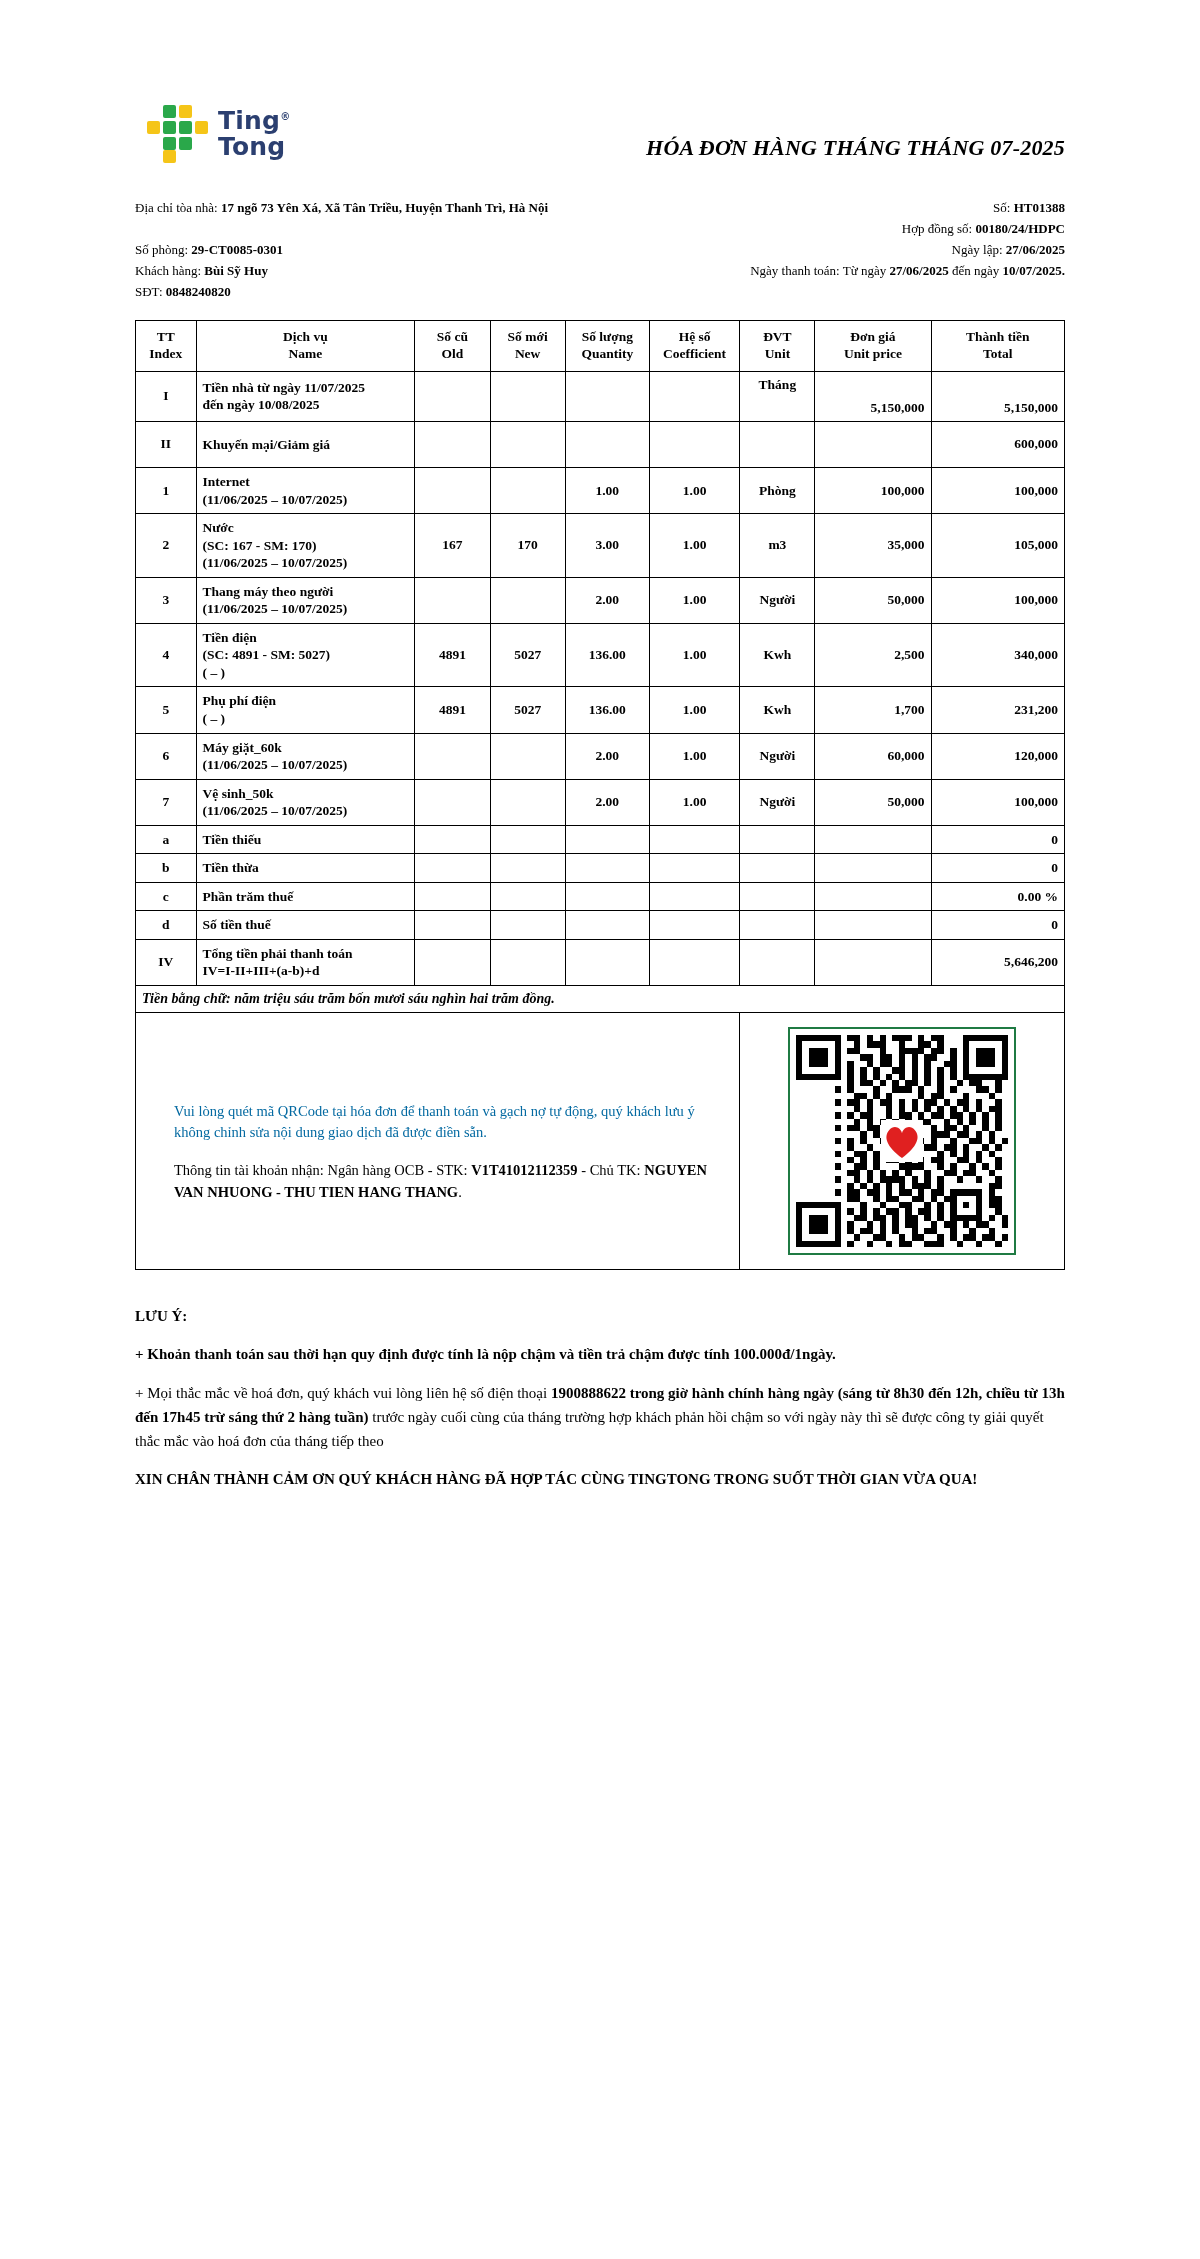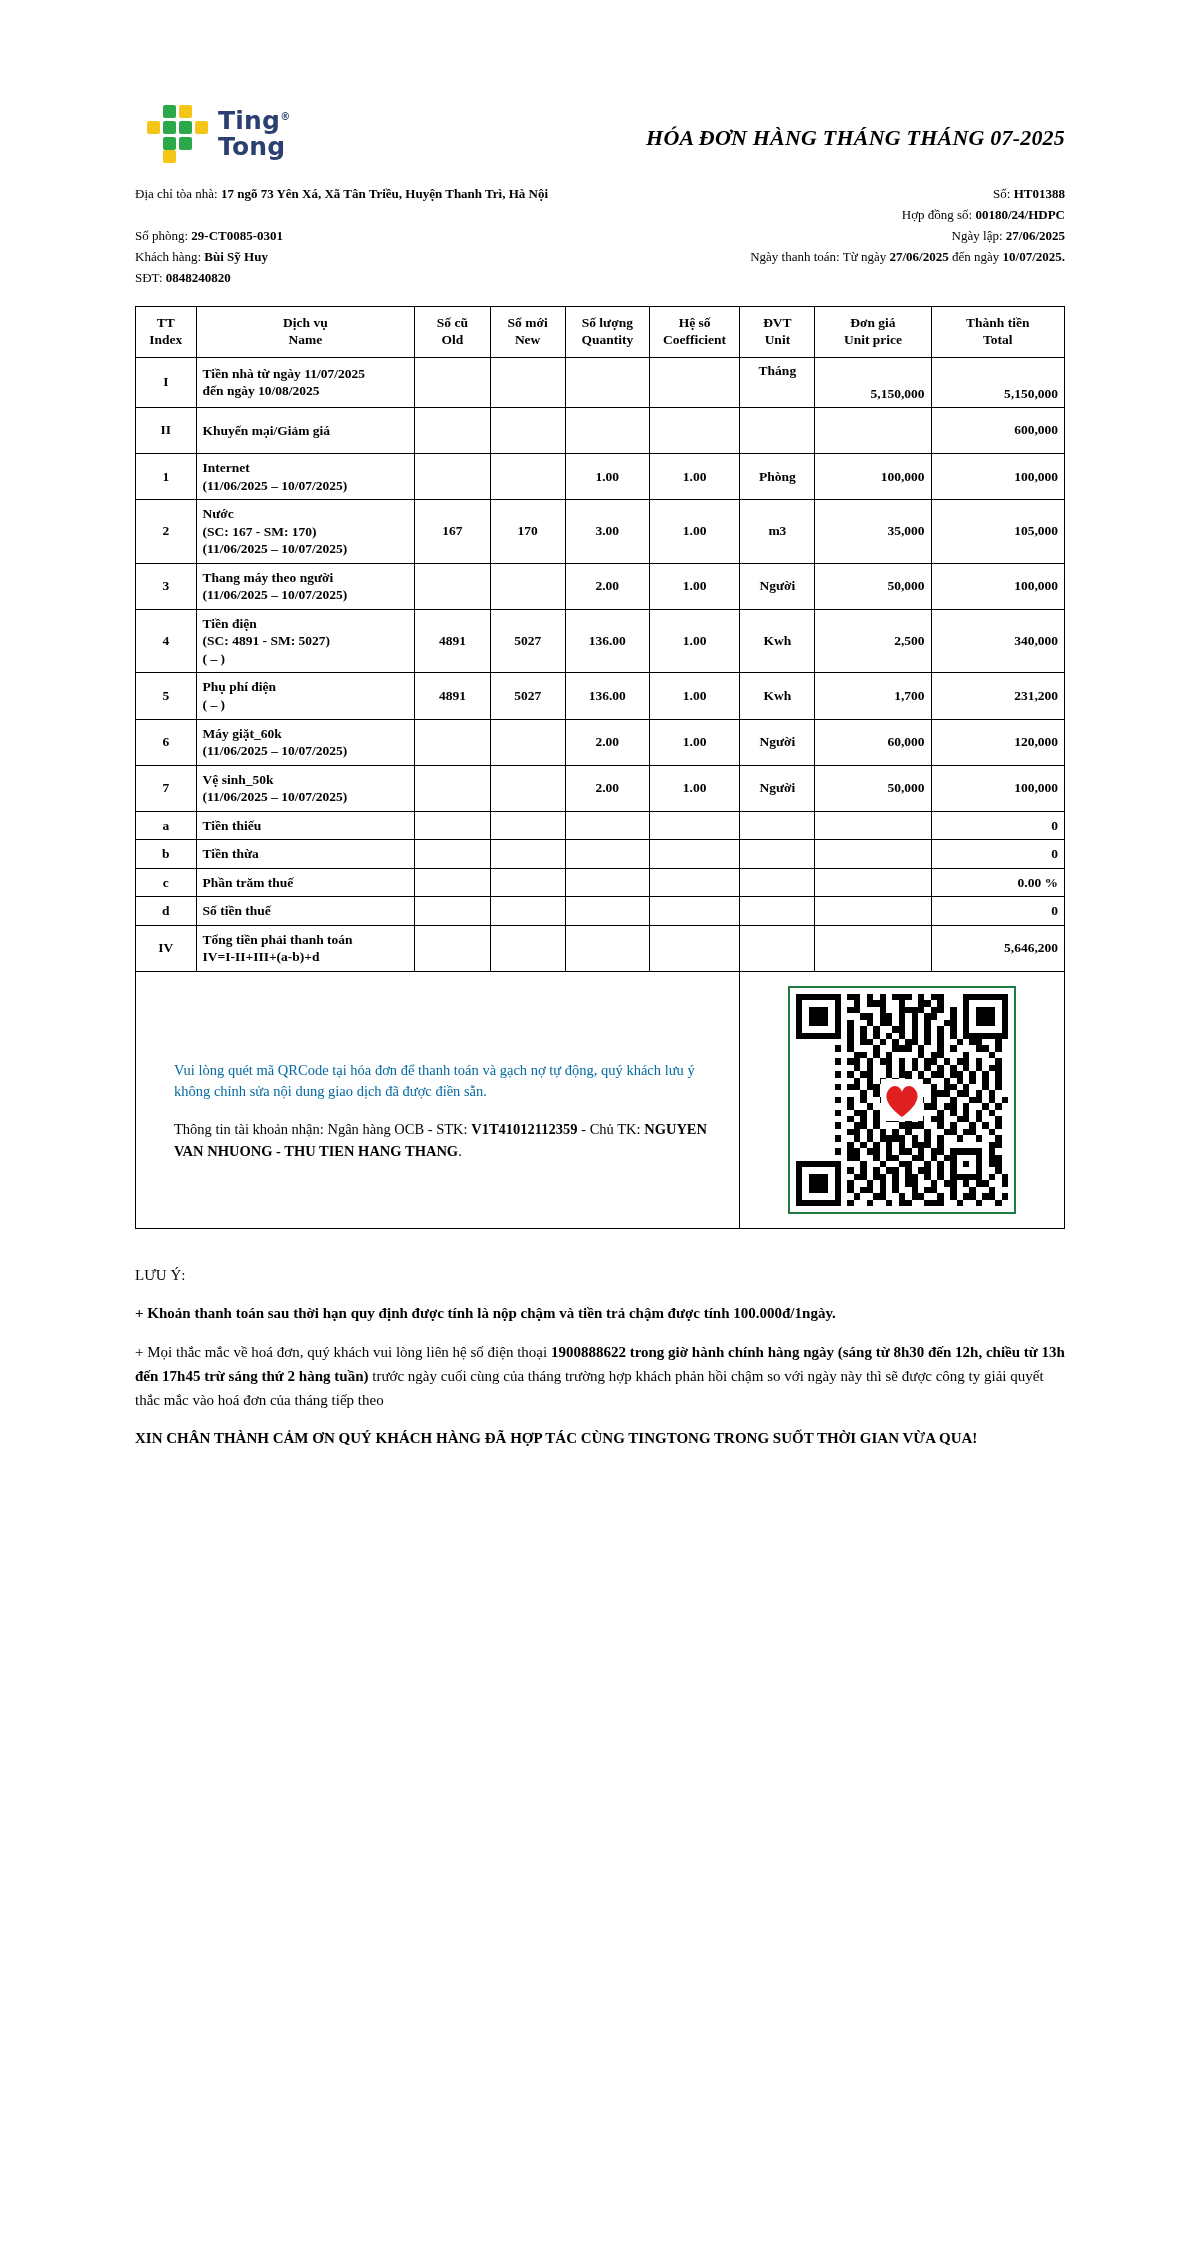--- a/index.html
+++ b/index.html
@@ -17,23 +17,23 @@
   .page {
     width: 1200px;
     min-height: 2259px;
     padding: 95px 135px 40px 135px;
     position: relative;
   }
 
   
   .header {
     display: flex;
-    align-items: center;
+    align-items: flex-end;
     justify-content: space-between;
-    margin-bottom: 20px;
+    margin-bottom: 34px;
   }
   .logo-wrap {
     display: flex;
     align-items: center;
     gap: 9px;
     padding-left: 12px;
     padding-top: 10px;
   }
   .logo-mark { width: 62px; height: 58px; flex: 0 0 auto; }
   .logo-text {
@@ -136,21 +136,21 @@
     transform: translate(-50%, -50%);
     width: 42px; height: 42px;
   }
 
   
   .notes {
     margin-top: 34px;
     font-size: 15px;
     line-height: 1.62;
   }
-  .notes .title { font-weight: normal; margin-bottom: 14px; }
+  .notes .title { font-weight: bold; margin-bottom: 14px; }
   .notes p { margin: 0 0 14px 0; }
   .notes b { font-weight: bold; }
   .thanks { font-weight: bold; line-height: 1.5; }
 </style>
 </head>
 <body>
 
 <div class="page">
 
   <div class="header">
@@ -457,20 +457,23 @@
         </td>
         <td class="c-old"></td>
         <td class="c-new"></td>
         <td class="c-qty"></td>
         <td class="c-coef"></td>
         <td class="c-unit"></td>
         <td class="c-price"></td>
         <td class="c-total">5,646,200</td>
       </tr>
 
+      <tr class="words-row">
+        <td colspan="9">Tiền bằng chữ: năm triệu sáu trăm bốn mươi sáu nghìn hai trăm đồng.</td>
+      </tr>
 
       <tr class="qr-row">
         <td colspan="6" class="qr-cell-left">
           <div class="note-red">Vui lòng quét mã QRCode tại hóa đơn để thanh toán và gạch nợ tự động, quý khách lưu ý không chỉnh sửa nội dung giao dịch đã được điền sẵn.</div>
           <div>
             <span>Thông tin tài khoản nhận: Ngân hàng OCB - STK: </span><b>V1T41012112359</b><span> - Chủ TK: </span><b>NGUYEN VAN NHUONG - THU TIEN HANG THANG</b><span>.</span>
           </div>
         </td>
         <td colspan="3" class="qr-cell-right">
           <div class="qr-box">

